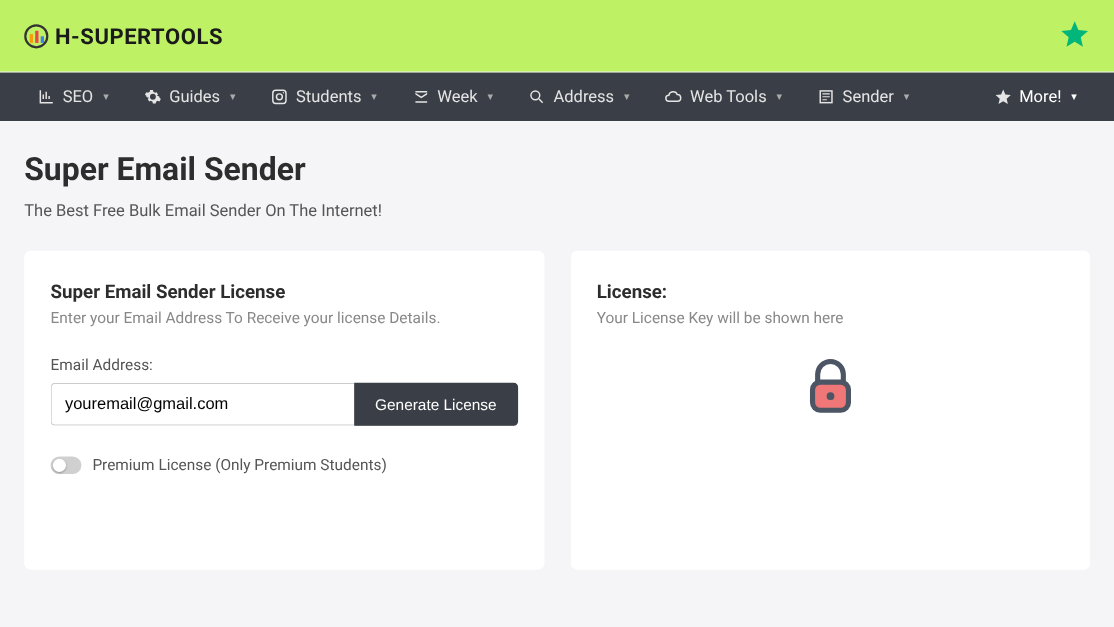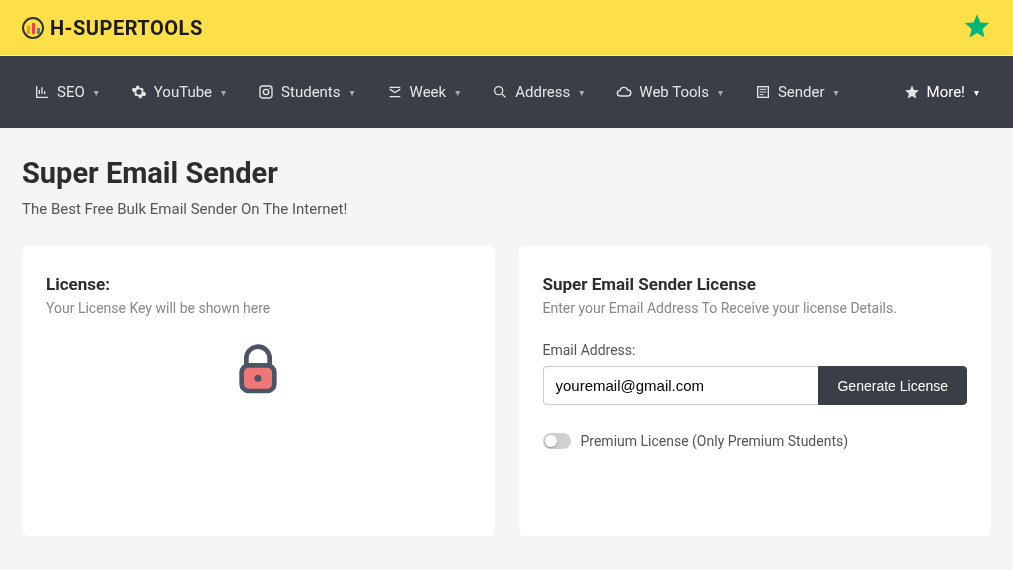--- a/index.html
+++ b/index.html
@@ -5,22 +5,22 @@
     * { margin: 0; padding: 0; box-sizing: border-box; }
     body {
       font-family: -apple-system, BlinkMacSystemFont, "Segoe UI", Roboto, Helvetica, Arial, sans-serif;
       background: #f5f5f7;
       color: #333;
       width: 1013px;
       height: 570px;
       overflow: hidden;
     }
     .topbar {
-      background: #fde047;
-      height: 56px;
+      background: #bef264;
+      height: 66px;
       display: flex;
       align-items: center;
       padding: 0 22px;
       border-bottom: 1px solid #eee;
     }
     .logo {
       display: flex;
       align-items: center;
       font-weight: 700;
       font-size: 20px;
@@ -79,21 +79,21 @@
       height: 1.5px;
       margin-top: -0.75px;
       background: #6366f1;
     }
     .star-badge {
       margin-left: auto;
       color: #00b67a;
     }
     .navbar {
       background: #3a3e46;
-      height: 72px;
+      height: 44px;
       display: flex;
       align-items: center;
       padding: 0 22px;
       gap: 8px;
     }
     .nav-item {
       color: #e5e5e5;
       font-size: 15px;
       display: flex;
       align-items: center;
@@ -223,21 +223,21 @@
     <svg class="nav-icon" viewBox="0 0 24 24">
         <path d="M3 3v18h18v-2H5V3H3zm4 12h2V9H7v6zm4 0h2V5h-2v10zm4 0h2v-4h-2v4z"></path>
       </svg>
     <span>SEO</span>
     <span class="chev">▾</span>
   </div>
   <div class="nav-item">
     <svg class="nav-icon" viewBox="0 0 24 24">
         <path d="M12 8a4 4 0 100 8 4 4 0 000-8zm9 4a9 9 0 01-.1 1.3l2 1.6-2 3.4-2.4-.8a8 8 0 01-2.2 1.3l-.4 2.5h-4l-.4-2.5a8 8 0 01-2.2-1.3l-2.4.8-2-3.4 2-1.6A9 9 0 013 12a9 9 0 01.1-1.3l-2-1.6 2-3.4 2.4.8A8 8 0 017.7 5.2l.4-2.5h4l.4 2.5a8 8 0 012.2 1.3l2.4-.8 2 3.4-2 1.6A9 9 0 0121 12z"></path>
       </svg>
-    <span>YouTube</span>
+    <span>Guides</span>
     <span class="chev">▾</span>
   </div>
   <div class="nav-item">
     <svg class="nav-icon" viewBox="0 0 24 24">
         <rect x="3" y="3" width="18" height="18" rx="4" fill="none" stroke="#e5e5e5" stroke-width="2"></rect>
         <circle cx="12" cy="12" r="4" fill="none" stroke="#e5e5e5" stroke-width="2"></circle>
         <circle cx="17.5" cy="6.5" r="1"></circle>
       </svg>
     <span>Students</span>
     <span class="chev">▾</span>
@@ -279,39 +279,39 @@
     <span>More!</span>
     <span class="chev" style="color:#fff;">▾</span>
   </div>
 </div>
 
 <div class="content">
   <h1 class="page-title">Super Email Sender</h1>
   <p class="page-subtitle">The Best Free Bulk Email Sender On The Internet!</p>
 
   <div class="cards">
-    <div class="card">
-      <div class="card-title">License:</div>
-      <div class="card-subtext">Your License Key will be shown here</div>
-      <div class="lock-wrap">
-        <svg width="56" height="56" viewBox="0 0 24 24">
-          <path d="M7 10V7a5 5 0 0110 0v3" fill="none" stroke="#4b5563" stroke-width="2" stroke-linecap="round"></path>
-          <rect x="5" y="10" width="14" height="11" rx="3" fill="#ef7777" stroke="#4b5563" stroke-width="2"></rect>
-          <circle cx="12" cy="15.5" r="1.5" fill="#4b5563"></circle>
-        </svg>
-      </div>
-    </div>
-
     <div class="card">
       <div class="card-title">Super Email Sender License</div>
       <div class="card-subtext">Enter your Email Address To Receive your license Details.</div>
       <div class="field-label">Email Address:</div>
       <div class="input-row">
         <input class="text-input" type="text" value="youremail@gmail.com" style="">
         <button class="gen-btn">Generate License</button>
       </div>
       <div class="toggle-row">
         <div class="toggle"></div>
         <span>Premium License (Only Premium Students)</span>
       </div>
     </div>
+
+    <div class="card">
+      <div class="card-title">License:</div>
+      <div class="card-subtext">Your License Key will be shown here</div>
+      <div class="lock-wrap">
+        <svg width="56" height="56" viewBox="0 0 24 24">
+          <path d="M7 10V7a5 5 0 0110 0v3" fill="none" stroke="#4b5563" stroke-width="2" stroke-linecap="round"></path>
+          <rect x="5" y="10" width="14" height="11" rx="3" fill="#ef7777" stroke="#4b5563" stroke-width="2"></rect>
+          <circle cx="12" cy="15.5" r="1.5" fill="#4b5563"></circle>
+        </svg>
+      </div>
+    </div>
   </div>
 </div>
 
 </body></html>

